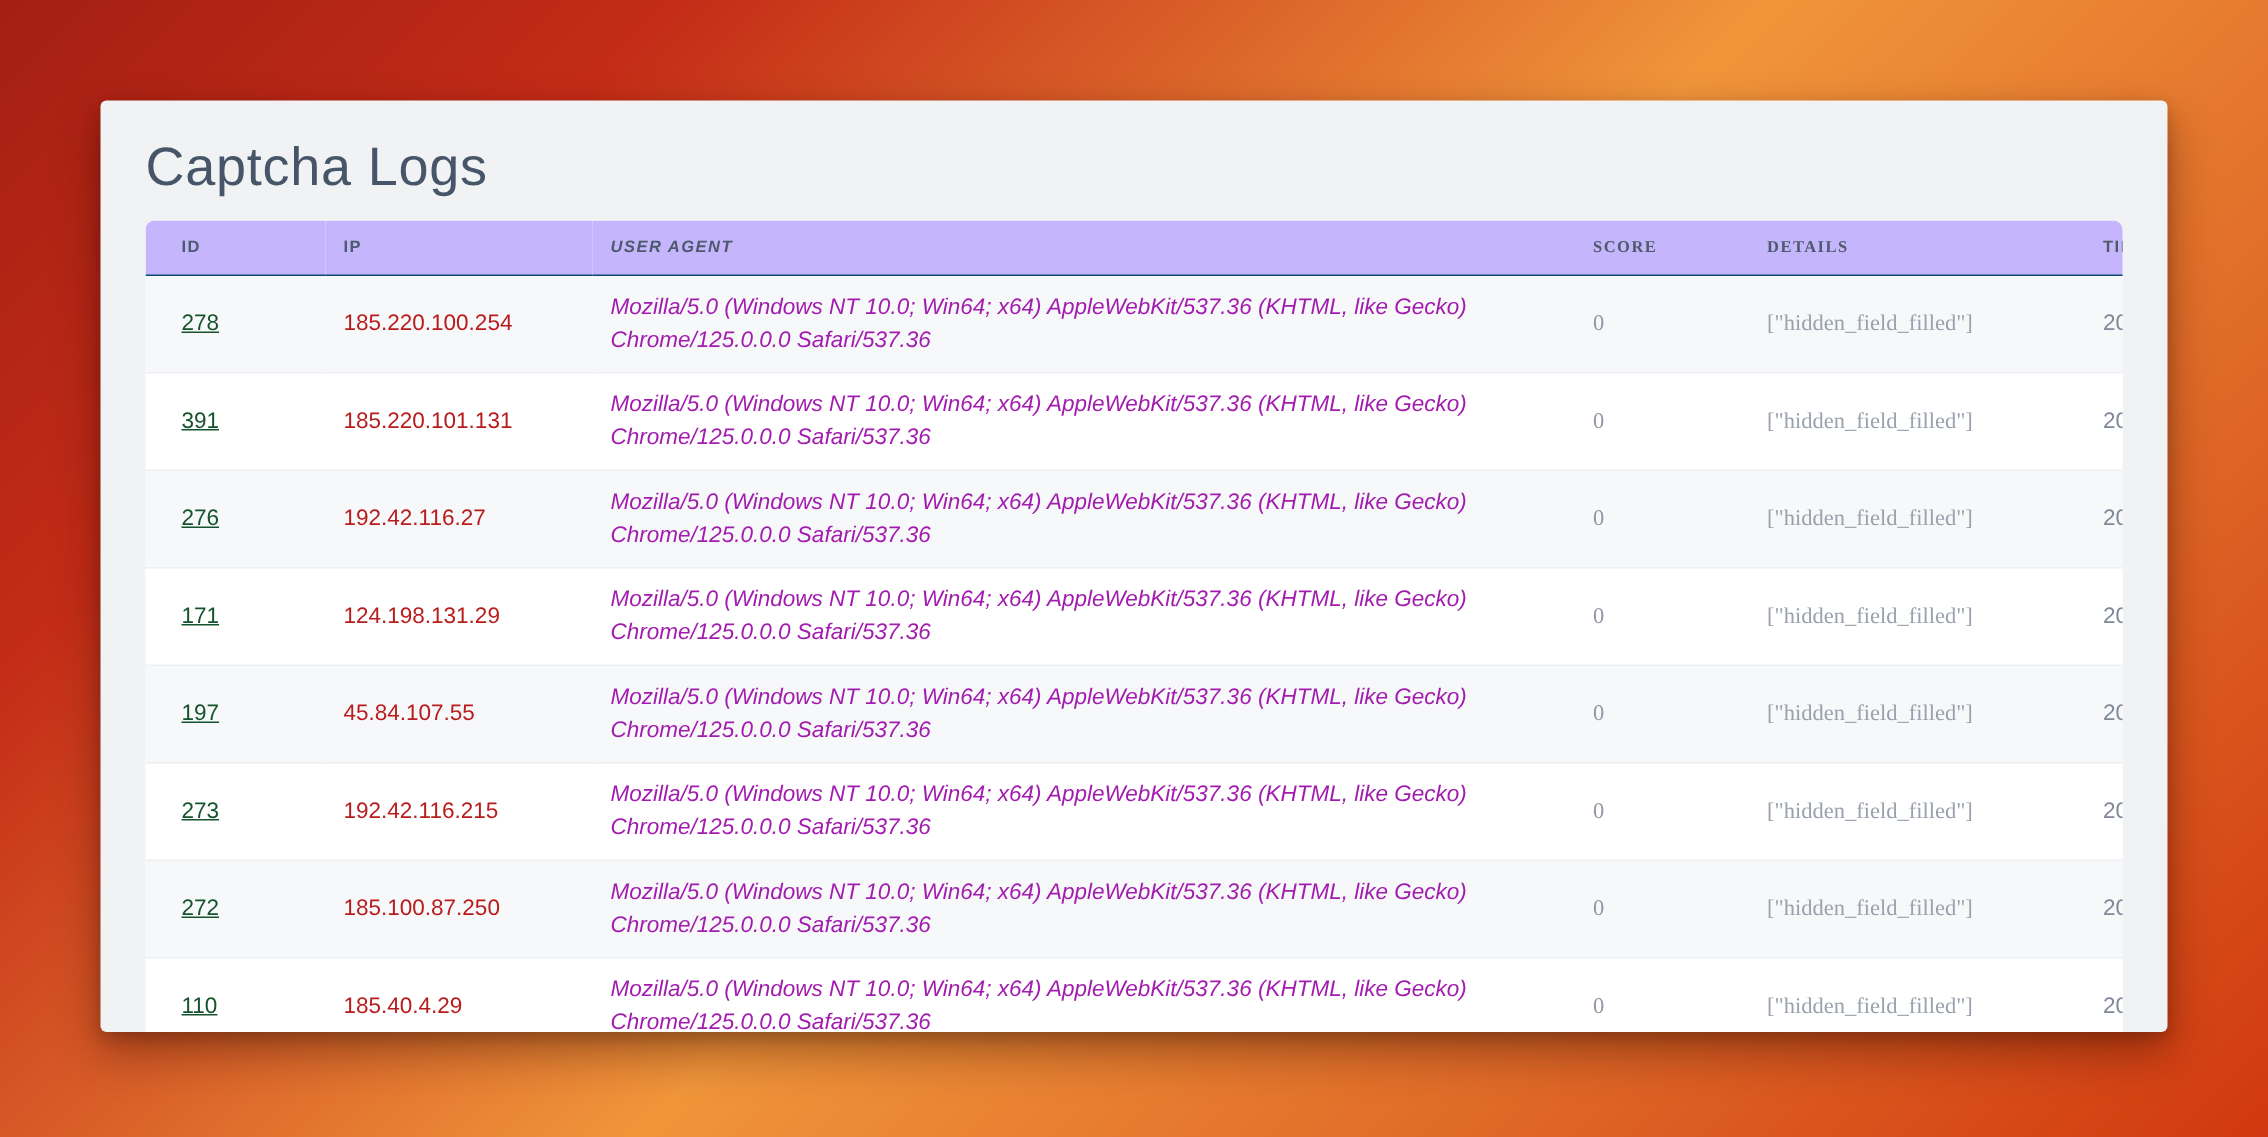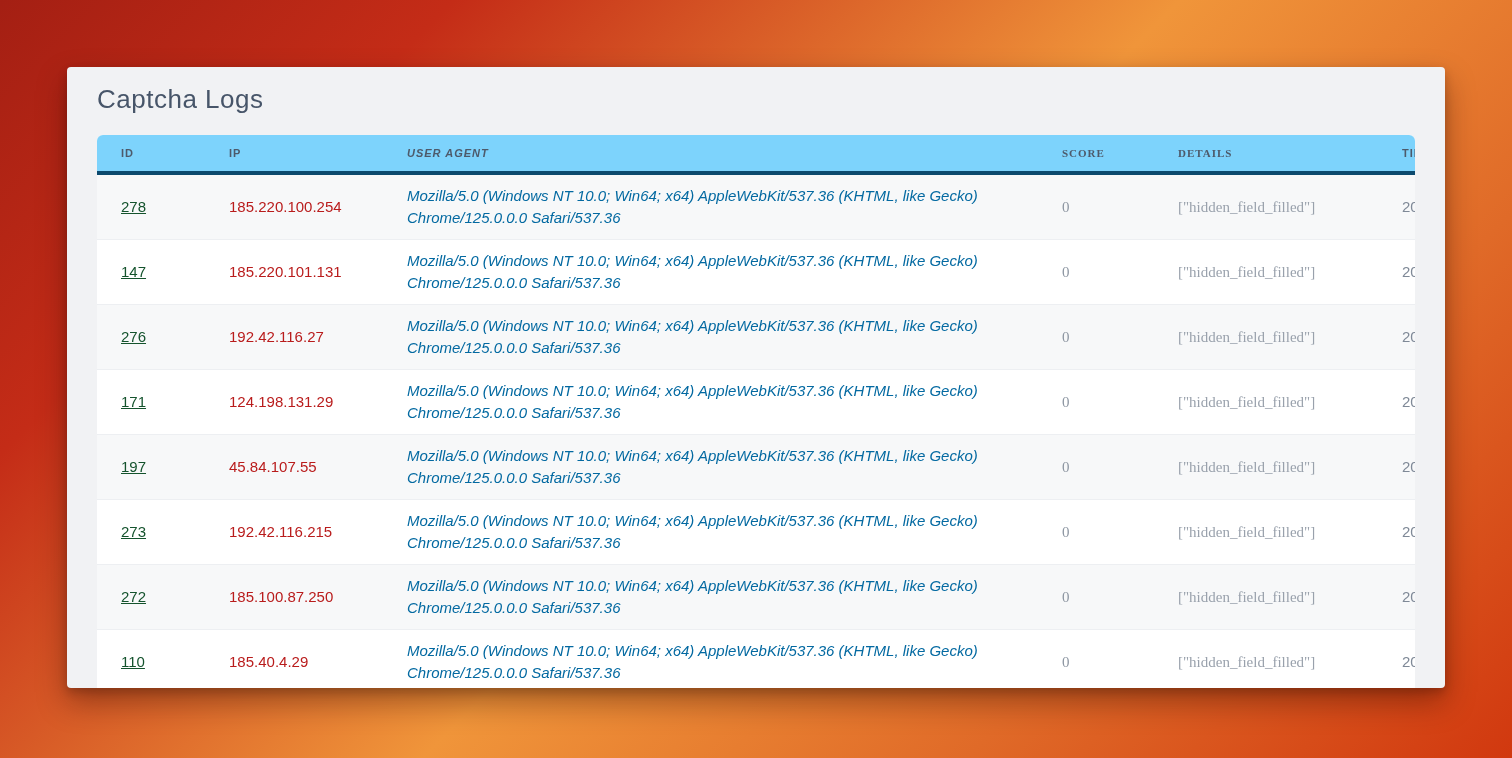--- a/index.html
+++ b/index.html
@@ -23,22 +23,22 @@
     width: 1378px;
     height: 621px;
     box-sizing: border-box;
     background: #f1f2f4;
     border-radius: 4px;
     padding: 12px 30px 0 30px;
     overflow: hidden;
     box-shadow: 0 14px 30px rgba(50, 10, 0, 0.40), 0 4px 10px rgba(0, 0, 0, 0.18);
   }
   .title {
-    margin: 4px 0 20px 0;
-    font-size: 26px;
+    margin: 16px 0 20px 0;
+    font-size: 36px;
     line-height: 32px;
     font-weight: 500;
     letter-spacing: 0.5px;
     color: #475569;
   }
   .table-wrap {
     background: #ffffff;
     border-radius: 6px 6px 0 0;
     overflow: hidden;
   }
@@ -47,22 +47,22 @@
     border-collapse: collapse;
     table-layout: fixed;
   }
   thead th {
     text-align: left;
     font-size: 11px;
     font-weight: 700;
     letter-spacing: 1px;
     color: #4d5a6b;
     padding: 12px;
-    background: #7dd3fc;
-    border-bottom: 4px solid #0c4a6e;
+    background: #c4b5fd;
+    border-bottom: 1px solid #0c4a6e;
     white-space: nowrap;
   }
   tbody td {
     padding: 10px 12px;
     font-size: 15px;
     line-height: 22px;
     vertical-align: middle;
     border-top: 1px solid #edeff2;
     word-wrap: break-word;
   }
@@ -73,21 +73,21 @@
 
   .col-id        { width: 84px;  }
   .col-ip        { width: 154px; }
   .col-user_agent{ width: 631px; font-style: italic; }
   .col-score     { width: 92px; font-family: Liberation Serif, serif;  }
   .col-details   { width: 200px; font-family: Liberation Serif, serif; }
   .col-timestamp { width: 159px; }
 
   td.col-id        { color: #14532d; text-decoration: underline; }
   td.col-ip        { color: #b91c1c; }
-  td.col-user_agent{ color: #0369a1; }
+  td.col-user_agent{ color: #a21caf; }
   td.col-score     { color: #8d96a2; }
   td.col-details   { color: #99a1ac; }
   td.col-timestamp { color: #7f8997; }
 </style>
 </head>
 <body>
 
 <div class="bg">
   <div class="card">
     <h1 class="title">Captcha Logs</h1>
@@ -106,21 +106,21 @@
         <tbody id="table-body">
             <tr>
               <td class="col-id">278</td>
               <td class="col-ip">185.220.100.254</td>
               <td class="col-user_agent">Mozilla/5.0 (Windows NT 10.0; Win64; x64) AppleWebKit/537.36 (KHTML, like Gecko) Chrome/125.0.0.0 Safari/537.36</td>
               <td class="col-score">0</td>
               <td class="col-details">["hidden_field_filled"]</td>
               <td class="col-timestamp">2025-09-20 03:03:06</td>
             </tr>
             <tr>
-              <td class="col-id">147</td>
+              <td class="col-id">391</td>
               <td class="col-ip">185.220.101.131</td>
               <td class="col-user_agent">Mozilla/5.0 (Windows NT 10.0; Win64; x64) AppleWebKit/537.36 (KHTML, like Gecko) Chrome/125.0.0.0 Safari/537.36</td>
               <td class="col-score">0</td>
               <td class="col-details">["hidden_field_filled"]</td>
               <td class="col-timestamp">2025-09-20 03:00:19</td>
             </tr>
             <tr>
               <td class="col-id">276</td>
               <td class="col-ip">192.42.116.27</td>
               <td class="col-user_agent">Mozilla/5.0 (Windows NT 10.0; Win64; x64) AppleWebKit/537.36 (KHTML, like Gecko) Chrome/125.0.0.0 Safari/537.36</td>

